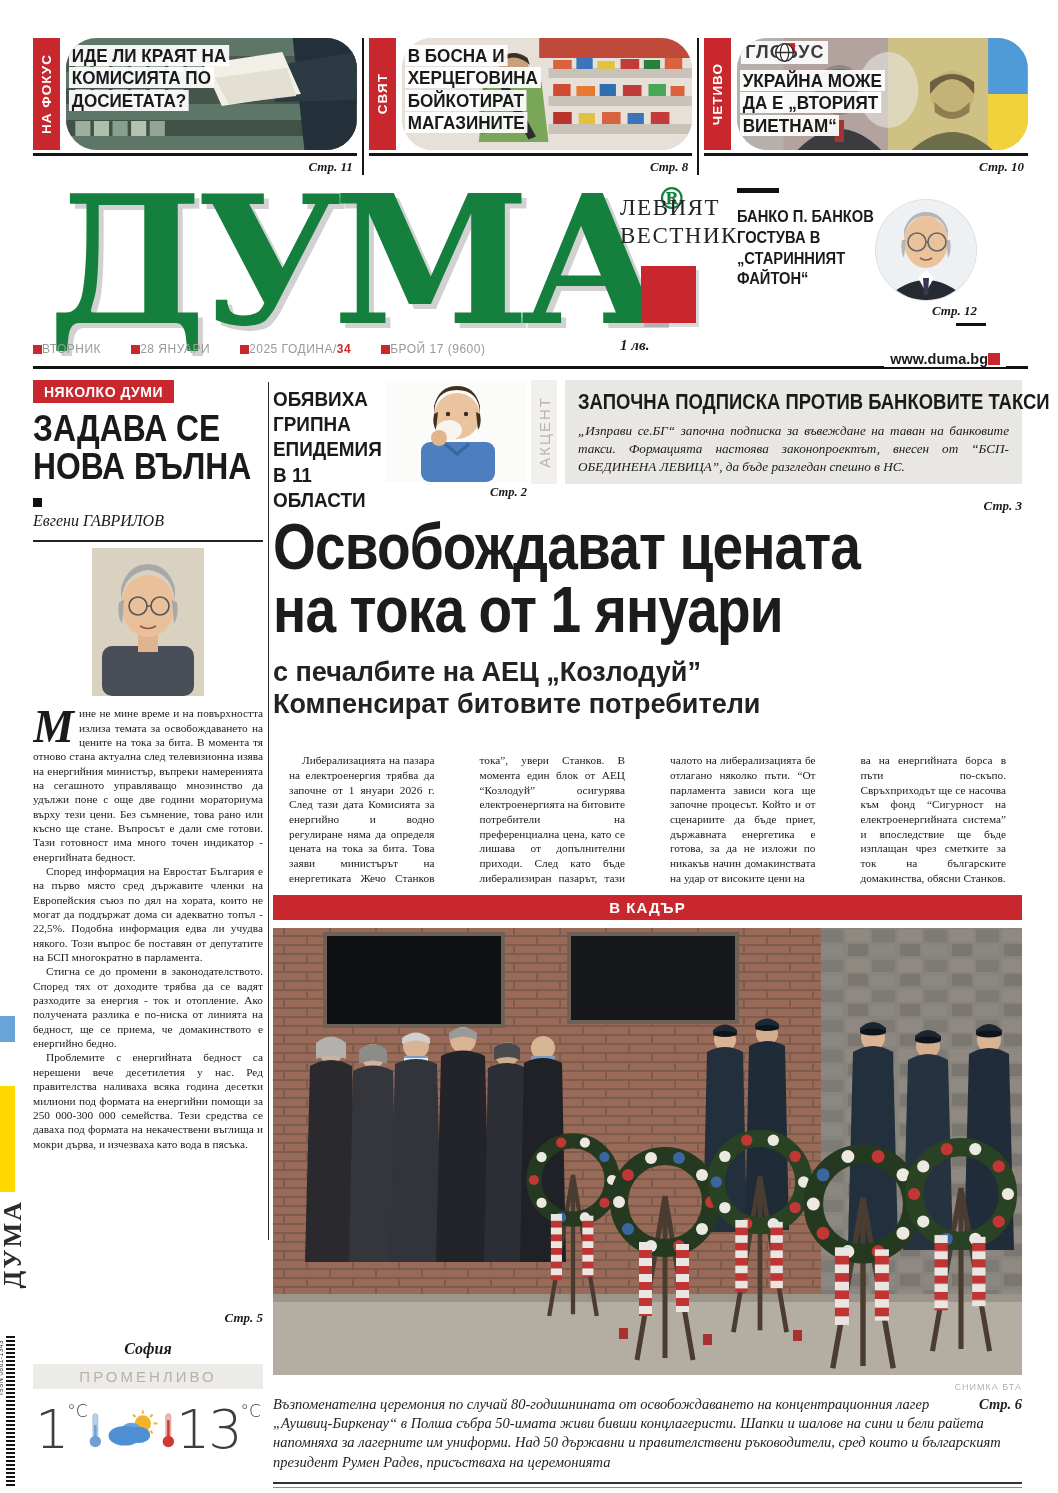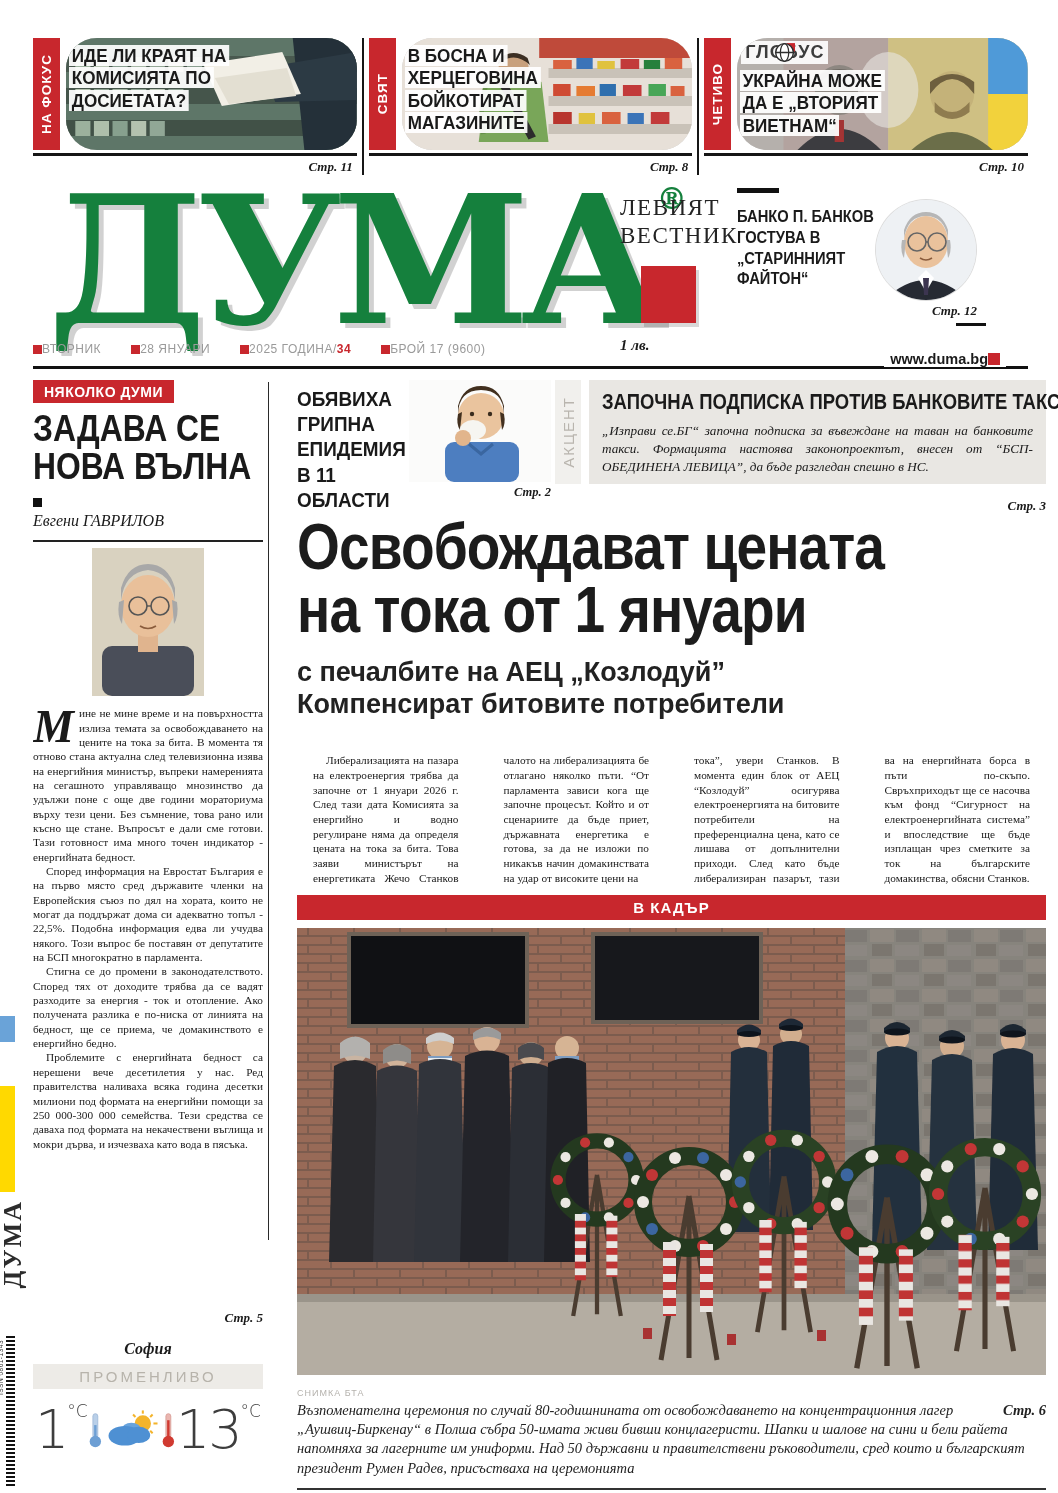--- a/index.html
+++ b/index.html
@@ -62,42 +62,42 @@
   .dropcap{ float:left; font:italic bold 46px/0.8 "Liberation Serif",serif; padding:3px 5px 0 0; }
   .op-page{ text-align:right; font:italic bold 13px "Liberation Serif",serif; margin-top:4px; }
   .w-city{ text-align:center; font:italic bold 16px "Liberation Serif",serif; margin-top:14px; }
   .w-cond{ margin-top:6px; background:#edebe7; color:#b7b3ab; text-align:center; font-size:15px; letter-spacing:3px; padding:4px 0; }
   .w-row{ display:flex; align-items:center; justify-content:space-between; margin-top:14px; padding:0 2px; }
   .w-temp{ font-family:"DejaVu Sans",sans-serif; font-weight:200; font-size:54px; color:#3d3d3d; line-height:1; letter-spacing:-2px; }
   .w-deg{ font-size:17px; vertical-align:top; letter-spacing:0; }
   .colsep{ position:absolute; left:268px; top:382px; width:1px; height:858px; background:#2a2a2a; }
 
   
-  .maincol{ position:absolute; left:297px; top:380px; width:749px; }
+  .maincol{ position:absolute; left:273px; top:380px; width:749px; }
   .flu{ position:relative; height:126px; }
   .flu-title{ position:absolute; left:0; top:6px; width:132px; font-size:21px; font-weight:800; line-height:1.2;
               transform:scaleX(0.9); transform-origin:0 0; }
   .flu-photo{ position:absolute; left:112px; top:0; width:142px; height:102px; background:#fafafa; }
   .flu-page{ position:absolute; left:112px; top:105px; width:142px; text-align:right; font:italic bold 12.5px "Liberation Serif",serif; }
   .ak-label{ position:absolute; left:258px; top:0; width:26px; height:104px; background:#f1f0ed; display:flex; align-items:center; justify-content:center; }
   .ak-label span{ writing-mode:vertical-rl; transform:rotate(180deg); color:#b9b5ae; font-size:15px; letter-spacing:2px; }
   .ak-box{ position:absolute; left:292px; top:0; width:457px; height:104px; background:#e9e7e3; padding:9px 13px; box-sizing:border-box; }
   .ak-title{ font-size:22px; font-weight:800; transform:scaleX(0.84); transform-origin:0 0; white-space:nowrap; }
   .ak-text{ margin-top:7px; font:italic 13.2px/1.38 "Liberation Serif",serif; text-align:justify; }
   .ak-page{ position:absolute; right:0; top:108px; font:italic bold 13px "Liberation Serif",serif;margin-top:10px; }
   .headline{ margin-top:10px; font-weight:900; font-size:64px; line-height:0.98; letter-spacing:-1px;
              transform:scaleX(0.86); transform-origin:0 0; white-space:nowrap; color:#1c1c1c; }
   .subhead{ margin-top:16px; font-size:27px; font-weight:600; line-height:1.18; color:#222; }
   .cols{ margin-top:16px; display:flex; gap:13px; height:150px; overflow:hidden; }
   .col{ flex:1; font:11.3px/1.3 "Liberation Serif",serif; text-align:justify; }
   .col p{ margin:16px; text-indent:13px; }
   .col .pg{ text-align:right; font:italic bold 12.5px "Liberation Serif",serif; margin-top:2px; }
   .vk-bar{ margin-top:8px; background:var(--red); color:#fff; text-align:center; font-weight:bold; font-size:15px; letter-spacing:1px; padding:4px 0; }
   .vk-photo{ margin-top:8px; width:749px; height:447px; display:block; }
-  .vk-credit{ text-align:left; color:#b5b2ad; font-size:9px; letter-spacing:1px; margin-top:13px; }
+  .vk-credit{ text-align:right; color:#b5b2ad; font-size:9px; letter-spacing:1px; margin-top:7px; }
   .vk-caption{ margin-top:3px; font:italic 14.5px/1.32 "Liberation Serif",serif; color:#222; overflow:hidden; }
   .pg6{ float:right; font-weight:bold; margin-left:20px; }
   .bottom-rule{ margin-top:10px; height:3px; border-top:2px solid #333; border-bottom:1px solid #8a8a8a; clear:both; }
 
   
   .spine-blue{ left:0; top:1016px; width:15px; height:26px; background:#6aa3d8; }
   .spine-yellow{ left:0; top:1086px; width:15px; height:106px; background:#ffd900; }
   .spine-duma{ left:-2px; top:1200px; writing-mode:vertical-rl; transform:rotate(180deg); font-family:"Liberation Serif",serif;
                font-weight:bold; font-size:26px; color:#2c2c2c; letter-spacing:2px; }
   .barcode{ left:6px; top:1336px; width:9px; height:150px;
@@ -397,24 +397,24 @@
     <div class="subhead">
       <div>с печалбите на АЕЦ „Козлодуй”</div>
       <div>Компенсират битовите потребители</div>
     </div>
 
     <div class="cols">
       <div class="col">
           <p>Либерализацията на пазара на електроенергия трябва да започне от 1 януари 2026 г. След тази дата Комисията за енергийно и водно регулиране няма да определя цената на тока за бита. Това заяви министърът на енергетиката Жечо Станков пред бТВ. Досега на-</p>
         </div>
       <div class="col">
-          <p style="text-indent:0">чалото на либерализацията бе отлагано няколко пъти. “От парламента зависи кога ще започне процесът. Който и от сценариите да бъде приет, държавната енергетика е готова, за да не изложи по никакъв начин домакинствата на удар от високите цени на</p>
+          <p style="text-indent:0">тока”, увери Станков. В момента един блок от АЕЦ “Козлодуй” осигурява електроенергията на битовите потребители на преференциална цена, като се лишава от допълнителни приходи. След като бъде либерализиран пазарът, тази енергия ще се прода-</p>
         </div>
       <div class="col">
-          <p style="text-indent:0">тока”, увери Станков. В момента един блок от АЕЦ “Козлодуй” осигурява електроенергията на битовите потребители на преференциална цена, като се лишава от допълнителни приходи. След като бъде либерализиран пазарът, тази енергия ще се прода-</p>
+          <p style="text-indent:0">чалото на либерализацията бе отлагано няколко пъти. “От парламента зависи кога ще започне процесът. Който и от сценариите да бъде приет, държавната енергетика е готова, за да не изложи по никакъв начин домакинствата на удар от високите цени на</p>
         </div>
       <div class="col">
           <p style="text-indent:0">ва на енергийната борса в пъти по-скъпо. Свръхприходът ще се насочва към фонд “Сигурност на електроенергийната система” и впоследствие ще бъде изплащан чрез сметките за ток на българските домакинства, обясни Станков.</p>
         <div class="pg">Стр. 4</div>
       </div>
     </div>
 
     <div class="vk-bar">В КАДЪР</div>
 
     <svg class="vk-photo" viewBox="0 0 749 447" preserveAspectRatio="none">

